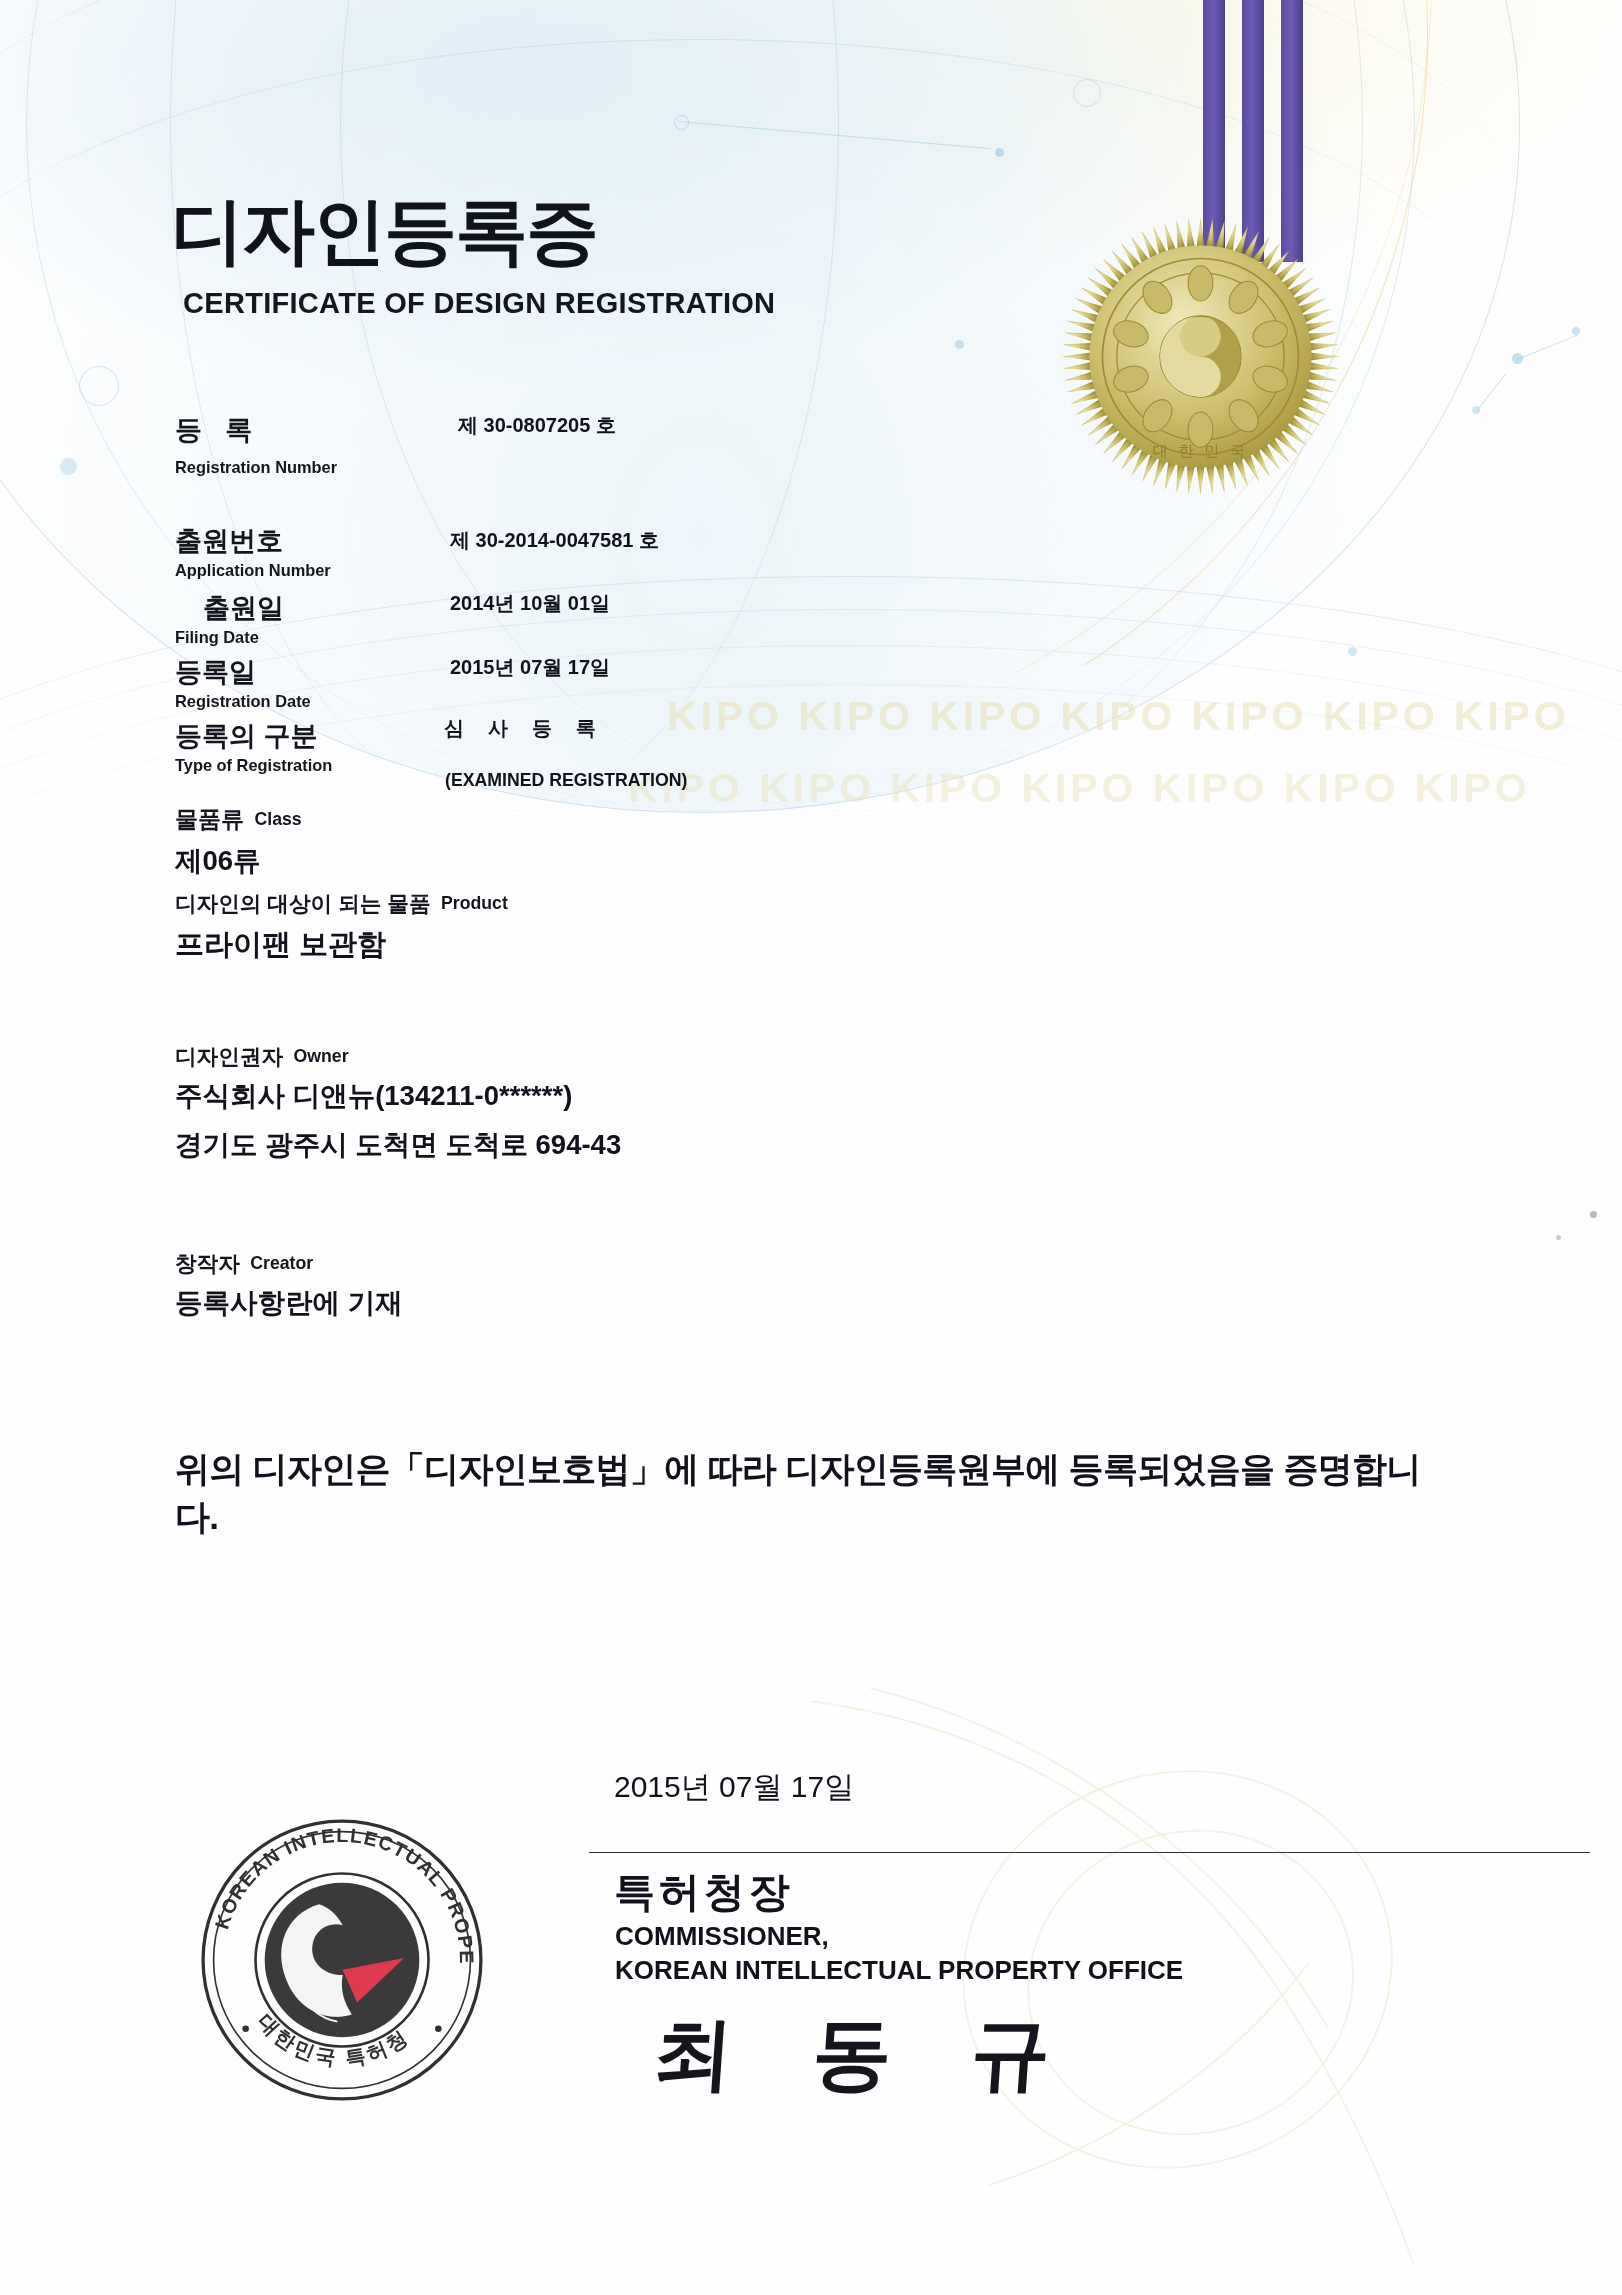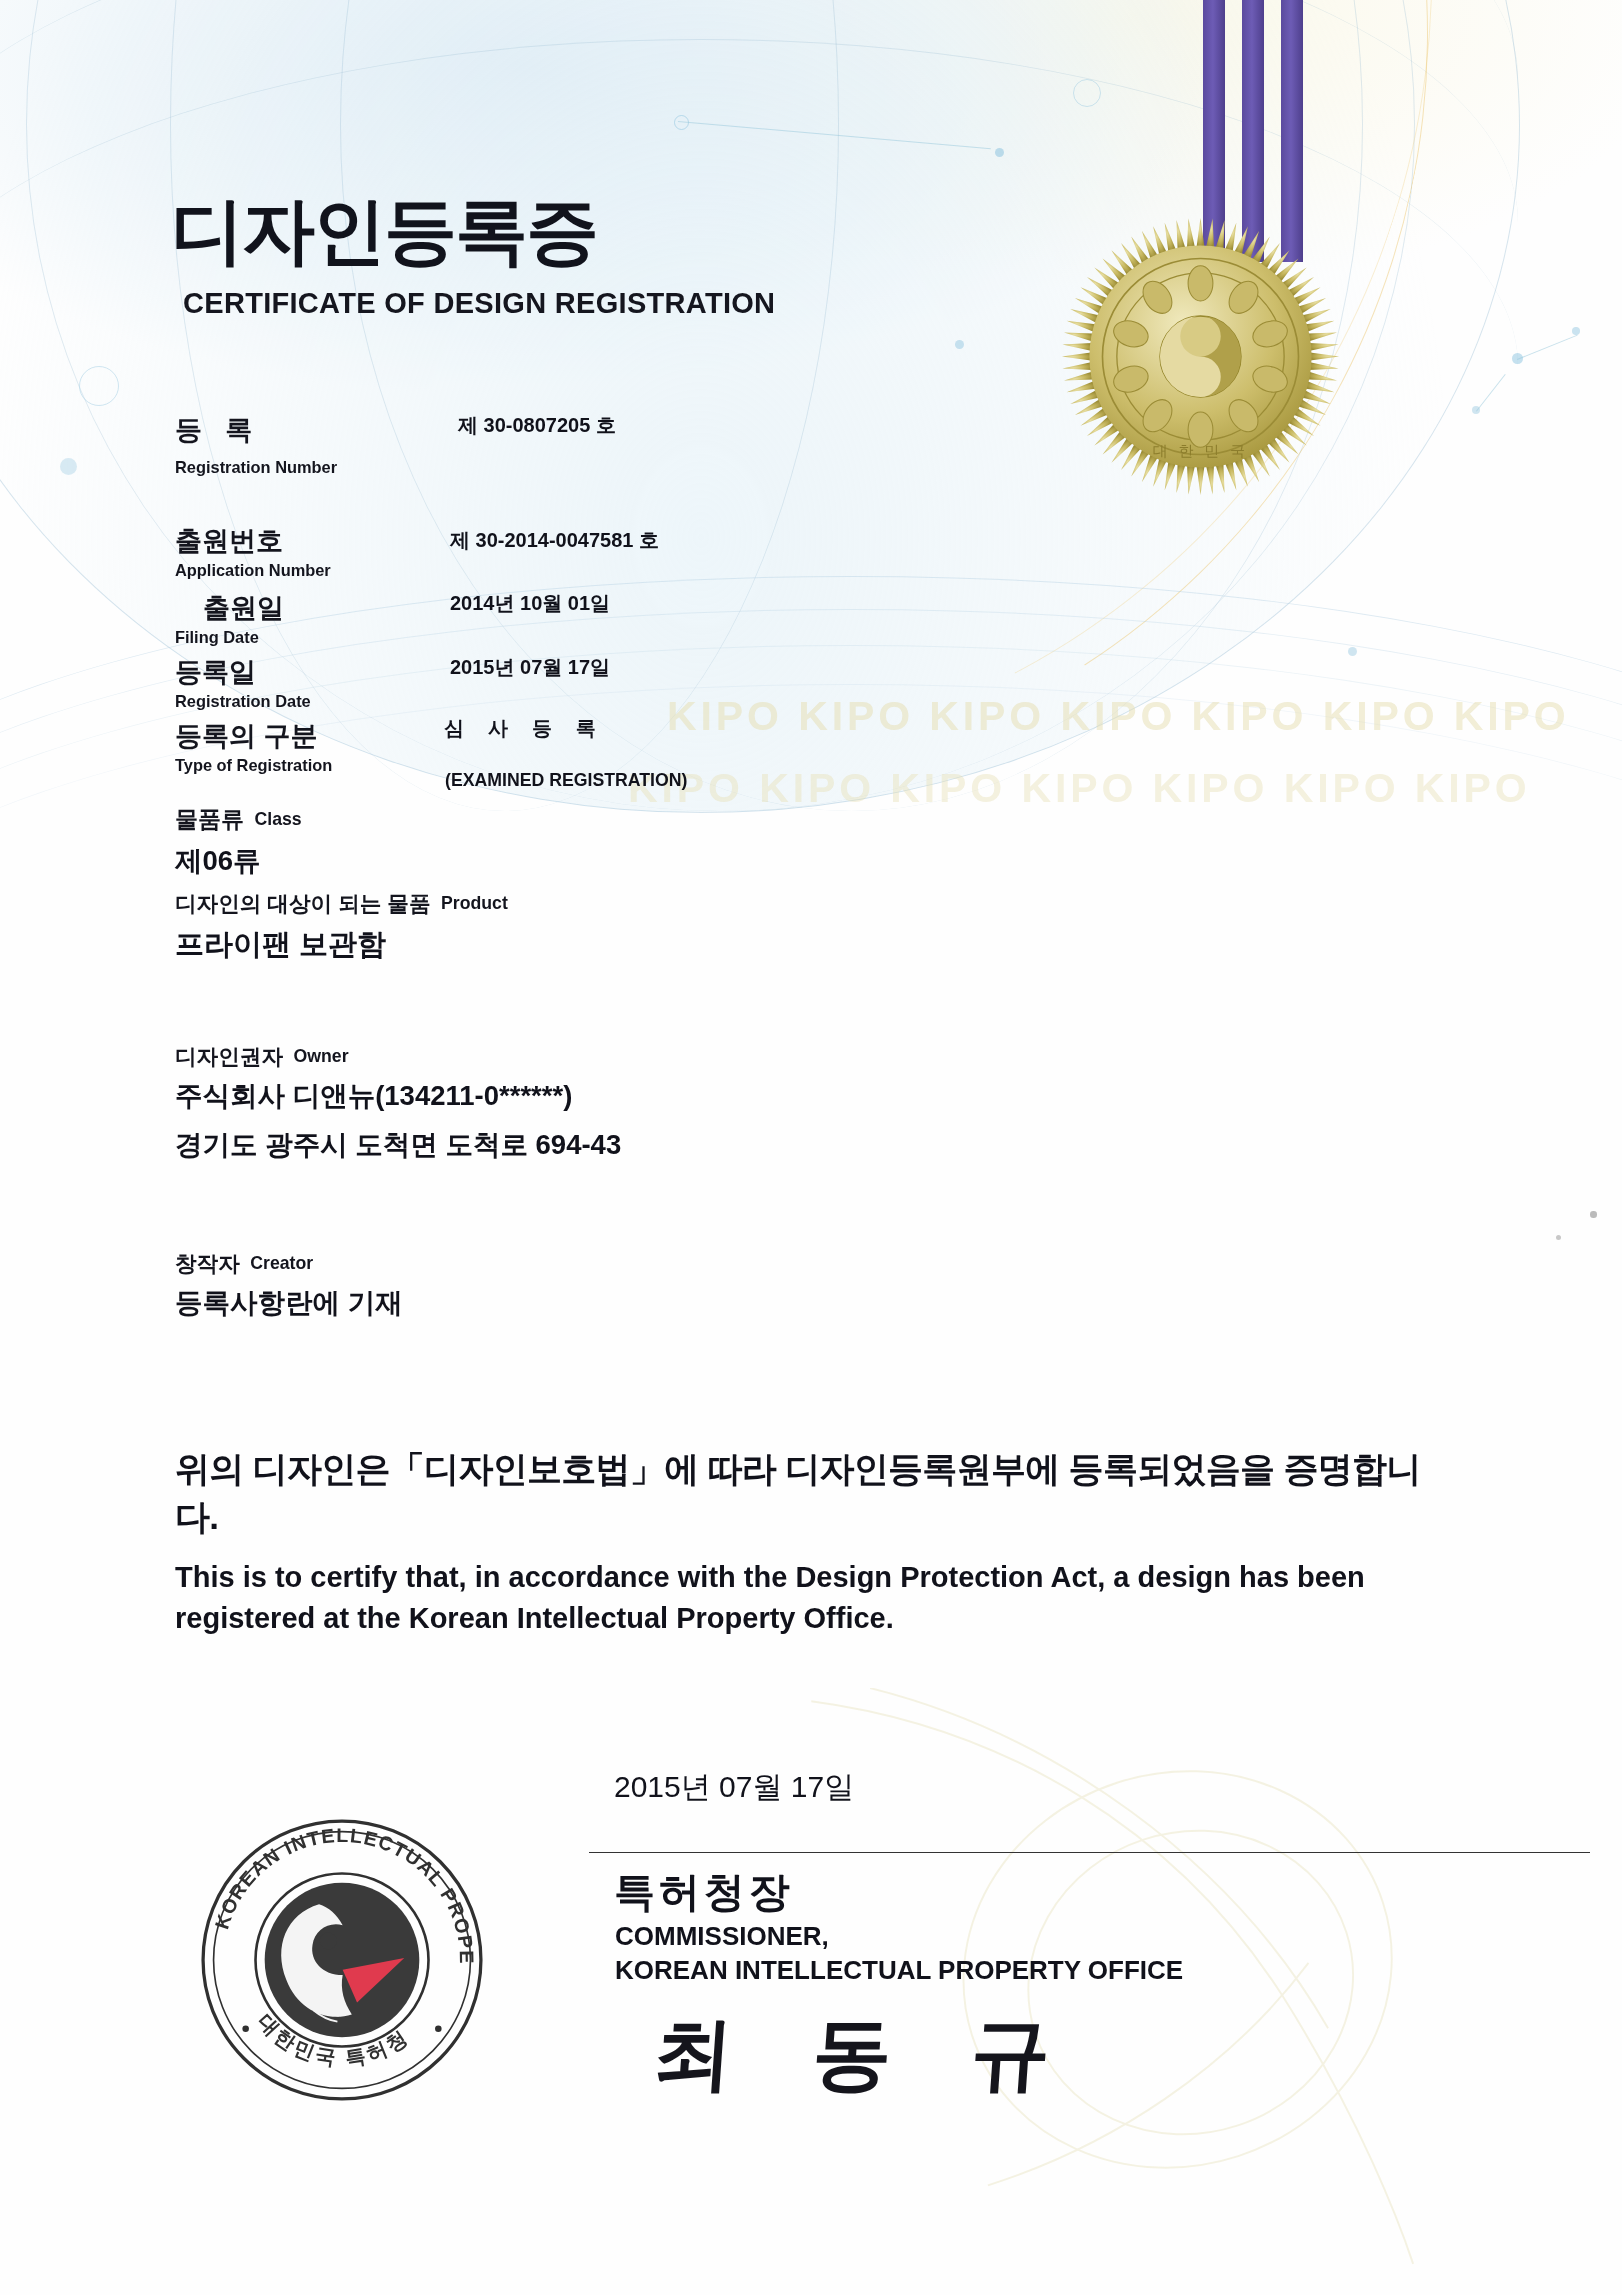--- a/index.html
+++ b/index.html
@@ -469,21 +469,20 @@
   </div>
   <div class="val" style="left:175px; top:1078px; font-size:27.5px;">주식회사 디앤뉴(134211-0******)</div>
   <div class="val" style="left:175px; top:1127px; font-size:27.5px;">경기도 광주시 도척면  도척로 694-43</div>
 
   <div class="lbl-ko" style="left:175px; top:1249px; font-size:21.6px;">
     <span>창작자</span><span class="inline-en">Creator</span>
   </div>
   <div class="val" style="left:175px; top:1285px; font-size:27.5px;">등록사항란에 기재</div>
 
   <div class="statement-ko">위의 디자인은「디자인보호법」에 따라 디자인등록원부에 등록되었음을 증명합니다.</div>
-  <div class="statement-en">This is to certify that, in accordance with the Design Protection Act, a design has been registered at the Korean Intellectual Property Office.</div>
 
   <svg class="bottom-watermark" style="left:772px; top:1688px; width:772px; height:589px;" viewBox="0 0 1180 900" xmlns="http://www.w3.org/2000/svg" aria-hidden="true">
     <g fill="none" stroke="#e3dcb0" stroke-width="3">
       <path d="M 60,20 C 360,60 620,220 780,470 C 900,660 960,820 980,880"></path>
       <path d="M 150,0 C 430,70 700,260 850,520"></path>
       <ellipse cx="620" cy="430" rx="330" ry="300" transform="rotate(-18 620 430)"></ellipse>
       <ellipse cx="640" cy="450" rx="250" ry="230" transform="rotate(-18 640 450)"></ellipse>
       <path d="M 330,760 C 520,700 700,580 820,420"></path>
     </g>
   </svg>

